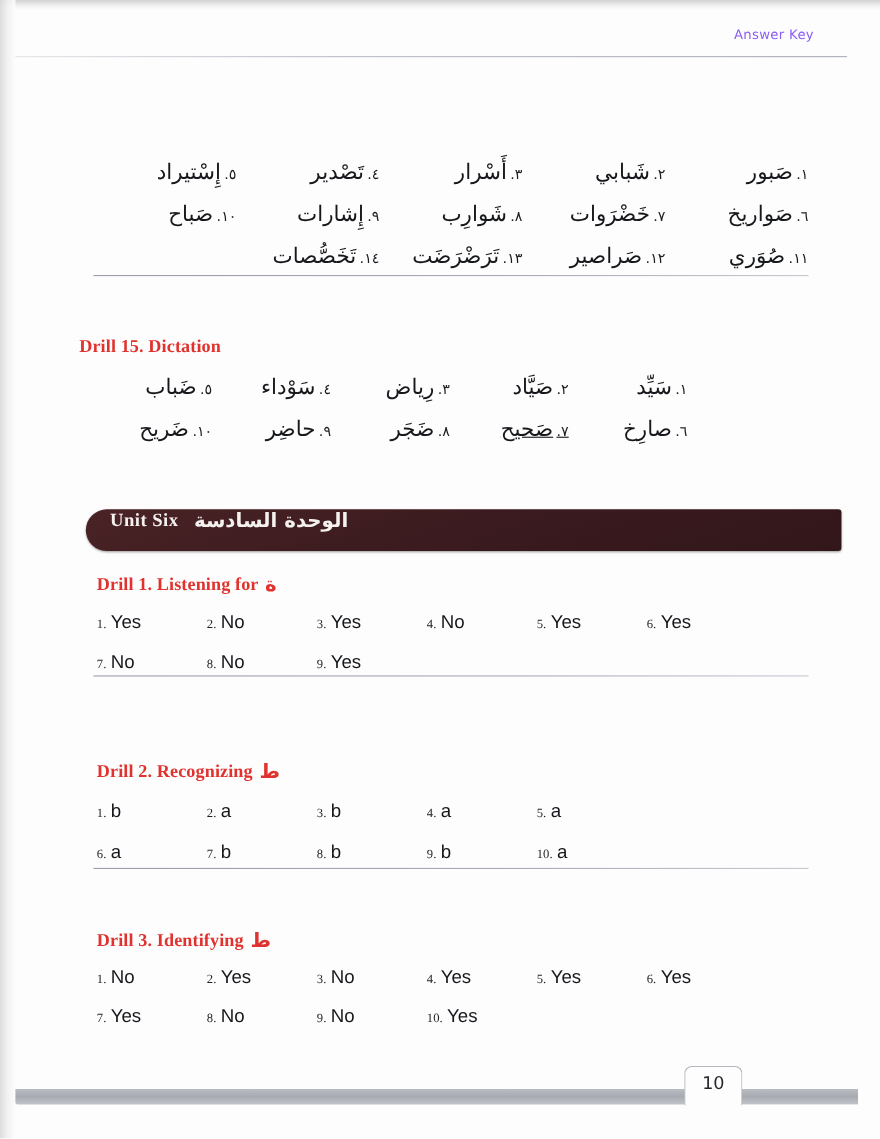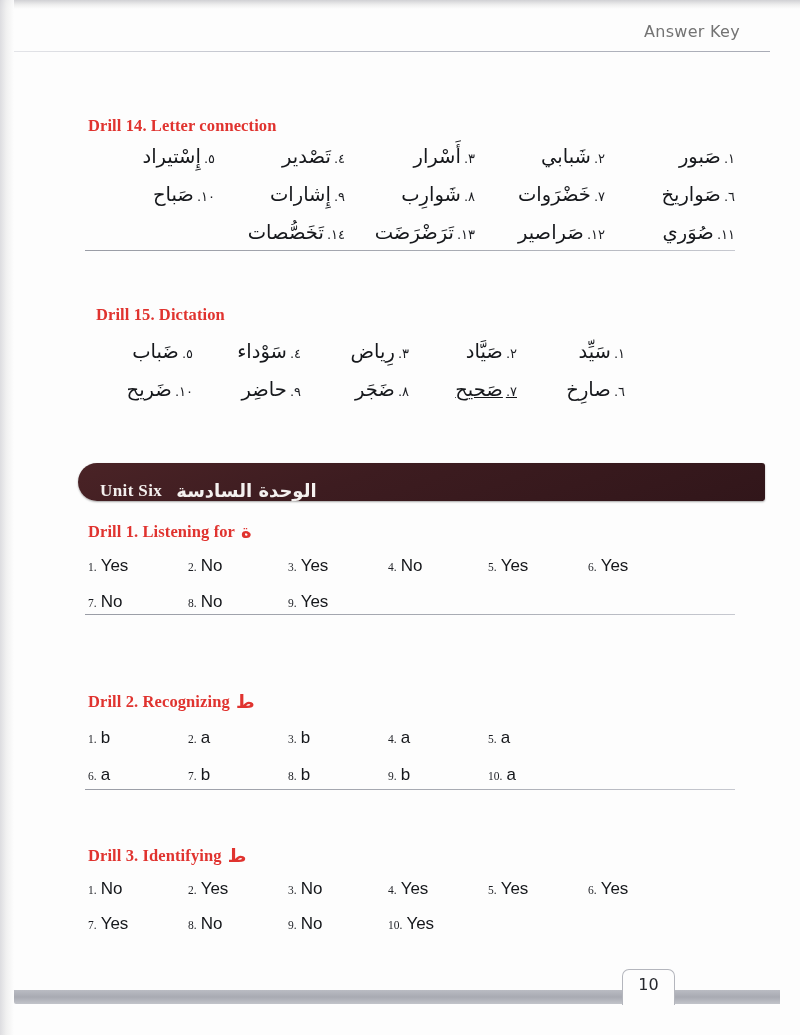--- a/index.html
+++ b/index.html
@@ -41,22 +41,22 @@
   .header {
     position: absolute;
     left: 0; top: 22px;
     width: 770px;
     text-align: right;
     padding-right: 30px;
     box-sizing: border-box;
   }
   .header-title {
     font-family: "DejaVu Sans", sans-serif;
-    font-size: 16px;
-    color: #737373;
+    font-size: 12px;
+    color: #8b5cf6;
     letter-spacing: .3px;
   }
   .header-rule {
     position: absolute;
     left: 14px; top: 51px;
     width: 756px; height: 1px;
     background: linear-gradient(to right, #e3e4e8 0%, #b9bcc6 40%, #a9acb6 100%);
   }
 
   
@@ -136,21 +136,21 @@
 
   
   .unit-banner {
     position: absolute;
     left: 78px; top: 463px;
     width: 687px; height: 38px;
     background: linear-gradient(160deg, #4a2326 0%, #3d1c20 40%, #31161a 100%);
     border-radius: 19px 3px 3px 19px;
     box-shadow: 0 1px 2px rgba(0,0,0,.35);
     display: flex;
-    align-items: flex-end;
+    align-items: flex-start;
     box-sizing: border-box;
     padding-left: 22px;
   }
   .unit-en {
     font-family: "Liberation Serif", serif;
     font-weight: bold;
     font-size: 17px;
     color: #f4f1ef;
     letter-spacing: .4px;
   }
@@ -203,21 +203,20 @@
 <div class="page">
 
   <div class="page-top-shadow"></div>
   <div class="page-edge-shadow"></div>
 
   <div class="header">
     <span class="header-title">Answer Key</span>
   </div>
   <div class="header-rule"></div>
 
-  <div class="drill-title" style="left:88px; top:116px;">Drill 14. Letter connection</div>
 
   <div class="ar-row" id="d14r1" style="left:85px; top:145px; width:650px;">
       <span class="ar-item" style="width: 130px;"><span class="ar-num">١.</span><span class="ar-word">صَبور</span></span>
       <span class="ar-item" style="width: 130px; text-align: right;"><span class="ar-num">٢.</span><span class="ar-word">شَبابي</span></span>
       <span class="ar-item" style="width: 130px;"><span class="ar-num">٣.</span><span class="ar-word">أَسْرار</span></span>
       <span class="ar-item" style="width: 130px;"><span class="ar-num">٤.</span><span class="ar-word">تَصْدير</span></span>
       <span class="ar-item" style="width: 130px;"><span class="ar-num">٥.</span><span class="ar-word">إِسْتيراد</span></span>
     </div>
   <div class="ar-row" id="d14r2" style="left:85px; top:183px; width:650px;">
       <span class="ar-item" style="width: 130px;"><span class="ar-num">٦.</span><span class="ar-word">صَواريخ</span></span>
@@ -228,21 +227,21 @@
     </div>
   <div class="ar-row" id="d14r3" style="left:85px; top:221px; width:650px;">
       <span class="ar-item" style="width: 130px;"><span class="ar-num">١١.</span><span class="ar-word">صُوَري</span></span>
       <span class="ar-item" style="width: 130px;"><span class="ar-num">١٢.</span><span class="ar-word">صَراصير</span></span>
       <span class="ar-item" style="width: 130px;"><span class="ar-num">١٣.</span><span class="ar-word">تَرَضْرَضَت</span></span>
       <span class="ar-item" style="width: 130px;"><span class="ar-num">١٤.</span><span class="ar-word">تَخَصُّصات</span></span>
     </div>
 
   <div class="rule" style="left:85px; top:250px; width:650px;"></div>
 
-  <div class="drill-title" style="left:96px; top:305px;">Drill 15. Dictation</div>
+  <div class="drill-title" style="left:72px; top:305px;">Drill 15. Dictation</div>
 
   <div class="ar-row" id="d15r1" style="left: 85px; top: 340px; width: 540px;">
       <span class="ar-item" style="width: 108px;"><span class="ar-num">١.</span><span class="ar-word">سَيِّد</span></span>
       <span class="ar-item" style="width: 108px;"><span class="ar-num">٢.</span><span class="ar-word">صَيَّاد</span></span>
       <span class="ar-item" style="width: 108px;"><span class="ar-num">٣.</span><span class="ar-word">رِياض</span></span>
       <span class="ar-item" style="width: 108px;"><span class="ar-num">٤.</span><span class="ar-word">سَوْداء</span></span>
       <span class="ar-item" style="width: 108px;"><span class="ar-num">٥.</span><span class="ar-word">ضَباب</span></span>
     </div>
   <div class="ar-row" id="d15r2" style="left: 85px; top: 378px; width: 540px;">
       <span class="ar-item" style="width: 108px;"><span class="ar-num">٦.</span><span class="ar-word">صارِخ</span></span>

